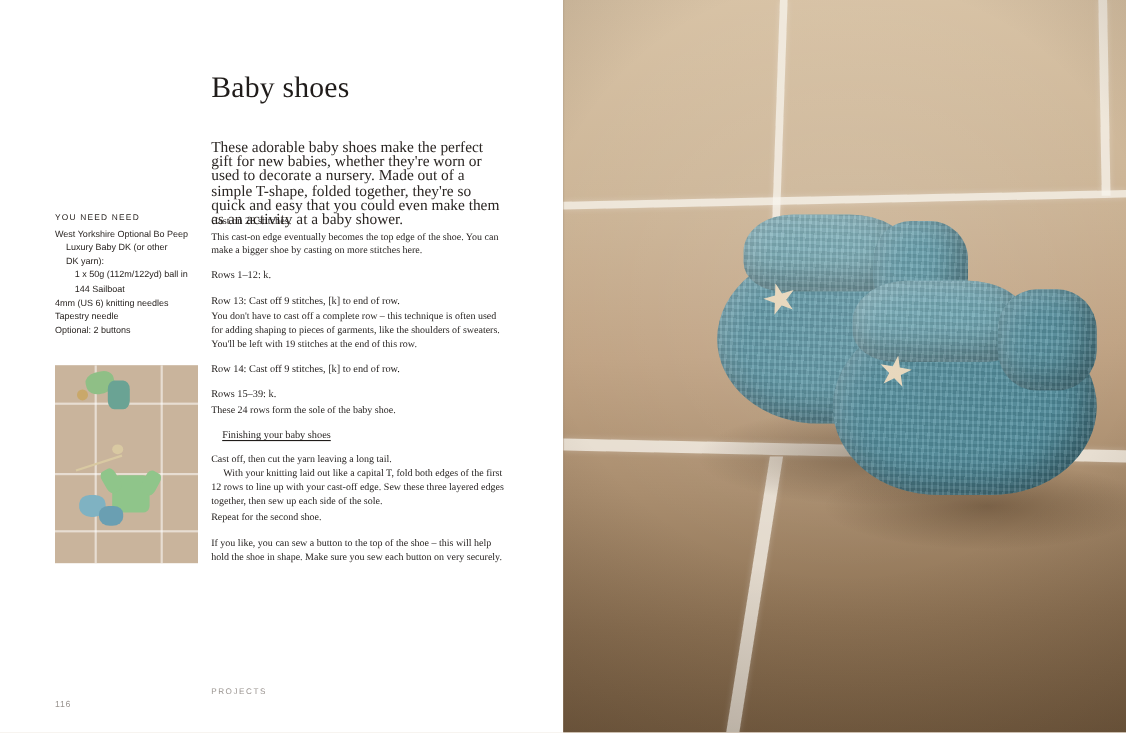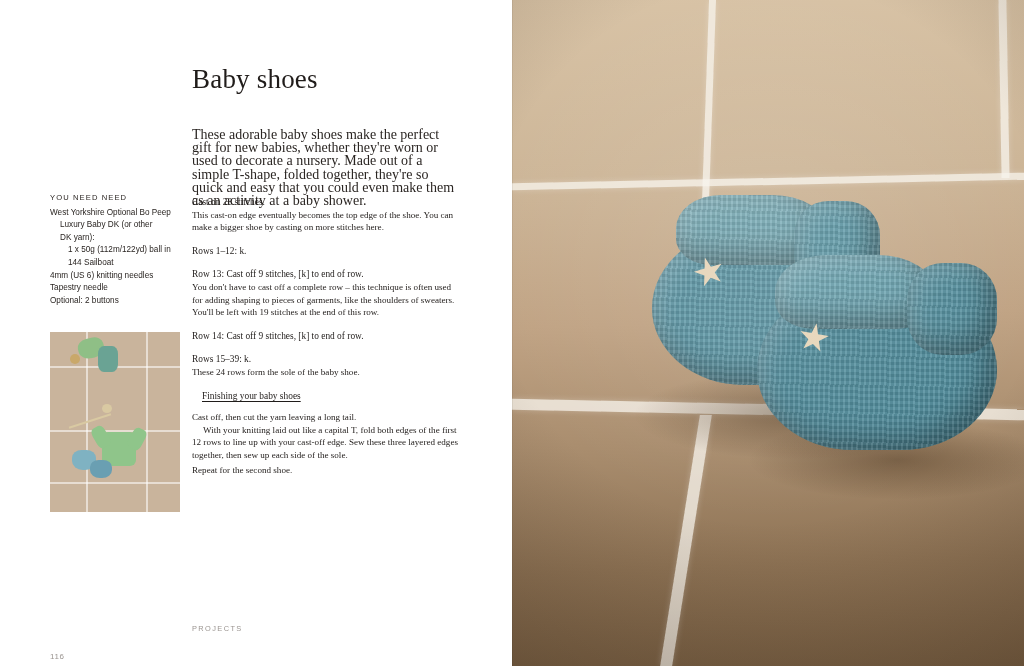--- a/index.html
+++ b/index.html
@@ -97,21 +97,21 @@
   .body-col .blk { margin-bottom: 11px; }
   .body-col .underline {
     text-decoration: underline;
     text-underline-offset: 2px;
   }
   .body-col .indent { text-indent: 11px; }
   
   .folio {
     position: absolute;
     left: 50px;
-    top: 652px;
+    top: 636px;
     font-size: 8px;
     color: #9a9490;
     letter-spacing: 0.6px;
   }
   .running-head {
     position: absolute;
     left: 192px;
     top: 624px;
     font-size: 7.4px;
     color: #9a9490;
@@ -239,20 +239,21 @@
       <div class="blk">
         <div class="step-head">Rows 15–39: k.</div>
         <div>These 24 rows form the sole of the baby shoe.</div>
       </div>
 
       <div class="blk">
         <div class="step-head underline" style="margin-bottom:9px;margin-left:10px;">Finishing your baby shoes</div>
         <div>Cast off, then cut the yarn leaving a long tail.</div>
         <div class="indent" style="margin-bottom:2px;">With your knitting laid out like a capital T, fold both edges of the first 12 rows to line up with your cast-off edge. Sew these three layered edges together, then sew up each side of the sole.</div>
         <div style="margin-bottom:11px;">Repeat for the second shoe.</div>
+        <div>If you like, you can sew a button to the top of the shoe – this will help hold the shoe in shape. Make sure you sew each button on very securely.</div>
       </div>
 
     </div>
 
     <div class="folio">116</div>
     <div class="running-head">PROJECTS</div>
   </div>
 
   <div class="page-right">
     <div class="photo-bg"></div>

